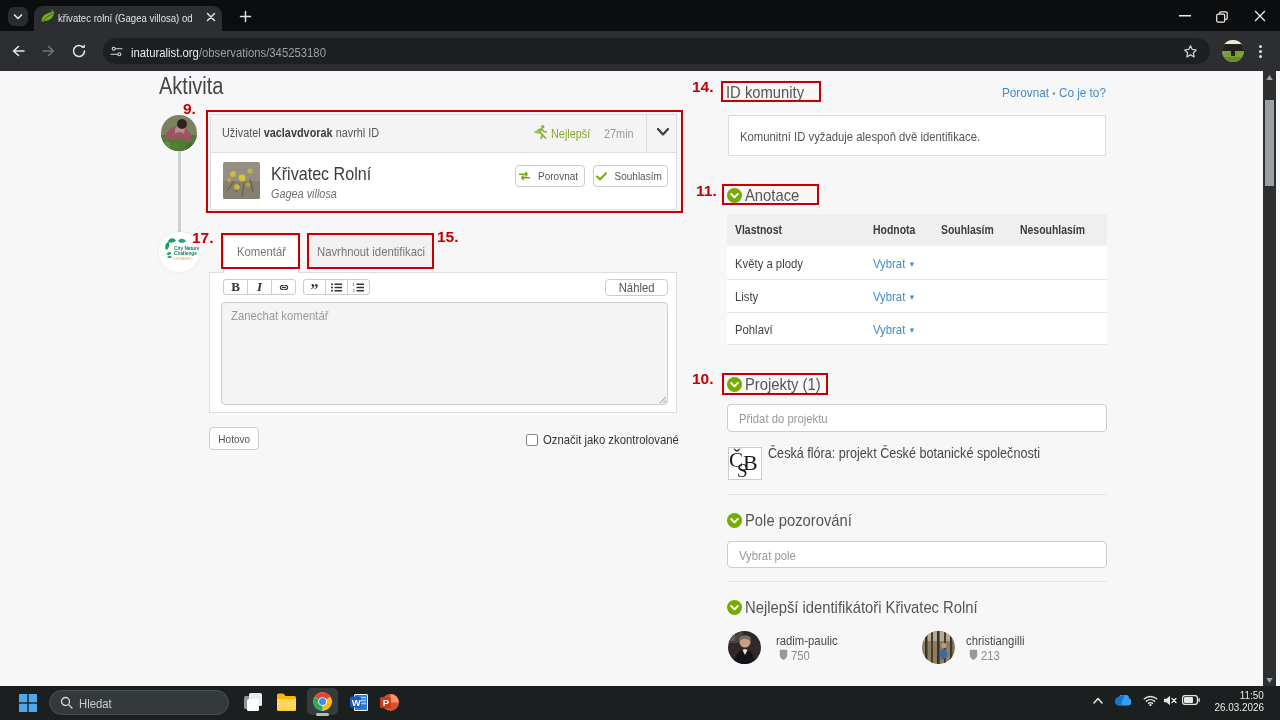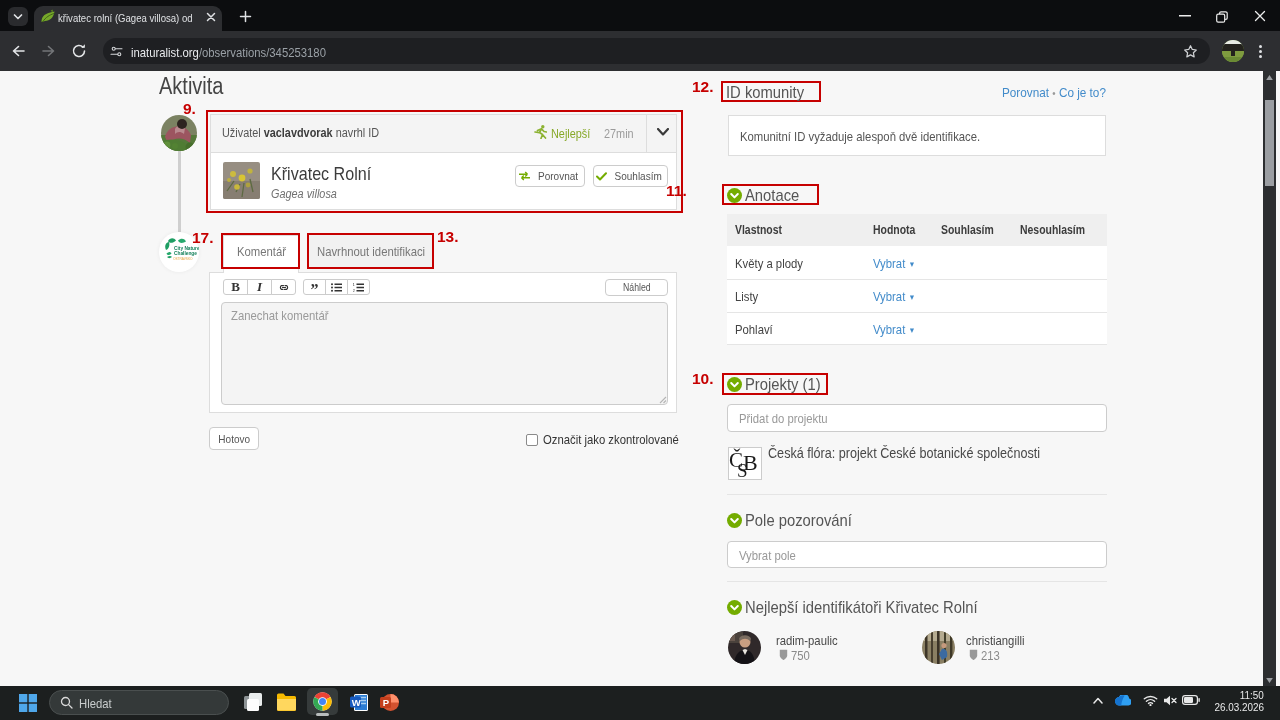--- a/index.html
+++ b/index.html
@@ -158,21 +158,21 @@
     <span class="tc">Porovnat</span>
 </div>
 <div class="btn" style="top:165px;left:593px;width:75px;height:22px;font-size:11.5px">
   <svg width="11" height="9" viewBox="0 0 11 9" style="margin-right:4px">
       <path d="M1 4.5 L4 7.5 L10 1.2" stroke="#74ac00" stroke-width="2" fill="none" stroke-linecap="round" stroke-linejoin="round"></path>
     </svg>
     <span class="tc">Souhlasím</span>
 </div>
 
 <div class="redlabel" style="top:229px;left:192px">17.</div>
-<div class="redlabel" style="top:228px;left:437px">13.</div>
+<div class="redlabel" style="top:228px;left:437px">15.</div>
 <div class="abs" style="top:272px;left:209px;width:468px;height:141px;background:#fff;border:1px solid #ddd"></div>
 <div class="abs" style="top:235px;left:223px;width:76px;height:38px;background:#fff;border:1px solid #ddd;border-bottom:none"></div>
 <div class="abs" style="top:235px;left:309px;width:123px;height:34px;background:#f1f1f1"></div>
 <div class="t" style="top:244px;left:237px;font-size:13px;color:#777">Komentář</div>
 <div class="t" style="top:244px;left:317px;font-size:13px;color:#777">Navrhnout identifikaci</div>
 <div class="redbox" style="top:233px;left:221px;width:79px;height:36px"></div>
 <div class="redbox" style="top:233px;left:307px;width:127px;height:36px"></div>
 
 <div class="btn" style="top:279px;left:223px;width:25px;height:16px;border-radius:3px 0 0 3px;font-family:'Liberation Serif',serif;font-weight:bold;font-size:13px;color:#333">B</div>
 <div class="btn" style="top:279px;left:247px;width:25px;height:16px;border-radius:0;font-family:'Liberation Serif',serif;font-style:italic;font-weight:bold;font-size:13px;color:#333">I</div>
@@ -192,44 +192,44 @@
       <path d="M3.5 1.3 H11 M3.5 4.5 H11 M3.5 7.7 H11" stroke="#333" stroke-width="1.4"></path>
     </svg>
 </div>
 <div class="btn" style="top:279px;left:347px;width:23px;height:16px;border-radius:0 3px 3px 0">
   <svg width="11" height="9" viewBox="0 0 11 9">
       <text x="-0.5" y="3.3" font-size="4.2" fill="#333" font-family="Liberation Sans">1</text>
       <text x="-0.5" y="9.3" font-size="4.2" fill="#333" font-family="Liberation Sans">2</text>
       <path d="M3.5 1.3 H11 M3.5 4.5 H11 M3.5 7.7 H11" stroke="#333" stroke-width="1.4"></path>
     </svg>
 </div>
-<div class="btn" style="top:279px;left:605px;width:63px;height:17px;font-size:10px">
+<div class="btn" style="top:279px;left:605px;width:63px;height:17px;font-size:13px">
     <span class="tc">Náhled</span>
   </div>
 
 <div class="abs" style="top:302px;left:221px;width:447px;height:103px;background:#f4f4f4;border:1px solid #ccc;border-radius:4px"></div>
 <div class="t" style="top:308px;left:231px;font-size:13px;color:#9a9a9a">Zanechat komentář</div>
 <svg class="abs" style="top:396px;left:659px" width="8" height="8" viewBox="0 0 8 8">
     <path d="M7 1 L1 7 M7 4.5 L4.5 7" stroke="#b5b5b5" stroke-width="1.1"></path>
   </svg>
 
 <div class="btn" style="top:427px;left:209px;width:50px;height:23px;font-size:11.5px">
     <span class="tc">Hotovo</span>
   </div>
 <div class="abs" style="top:434px;left:526px;width:12px;height:12px;background:#fff;border:1px solid #8a8a8a;border-radius:2px"></div>
 <div class="t" style="top:432px;left:543px;font-size:13px;font-weight:500;color:#333">Označit jako zkontrolované</div>
 
-<div class="redlabel" style="top:78px;left:692px">12.</div>
+<div class="redlabel" style="top:78px;left:692px">14.</div>
 <div class="redbox" style="top:81px;left:721px;width:100px;height:21px"></div>
 <div class="t" style="top:83px;left:726px;font-size:17px;color:#555">ID komunity</div>
 <div class="t" style="top:85px;left:1002px;font-size:13.5px;color:#428bca">Porovnat <span style="color:#999;font-size:11px">•</span> Co je to?</div>
 <div class="abs" style="top:115px;left:728px;width:378px;height:41px;background:#fff;border:1px solid #ddd"></div>
 <div class="t" style="top:129px;left:740px;font-size:13px;color:#555">Komunitní ID vyžaduje alespoň dvě identifikace.</div>
 
-<div class="redlabel" style="top:182px;left:666px">11.</div>
+<div class="redlabel" style="top:182px;left:696px">11.</div>
 <div class="redbox" style="top:184px;left:722px;width:97px;height:21px"></div>
 <div class="gicon" style="top:188px;left:727px"><svg width="15" height="15" viewBox="0 0 15 15">
       <path d="M4.2 6 L7.5 9.4 L10.8 6" stroke="#fff" stroke-width="2" fill="none" stroke-linecap="round" stroke-linejoin="round"></path>
     </svg></div>
 <div class="shead" style="top:186px;left:745px">Anotace</div>
 
 <div class="abs" style="top:214px;left:727px;width:380px;height:131px;background:#fff"></div>
 <div class="abs" style="top:214px;left:727px;width:380px;height:32px;background:#efefef"></div>
 <div class="t" style="top:223px;left:735px;font-size:12px;font-weight:bold;color:#3c3c3c">Vlastnost</div>
 <div class="t" style="top:223px;left:873px;font-size:12px;font-weight:bold;color:#3c3c3c">Hodnota</div>

